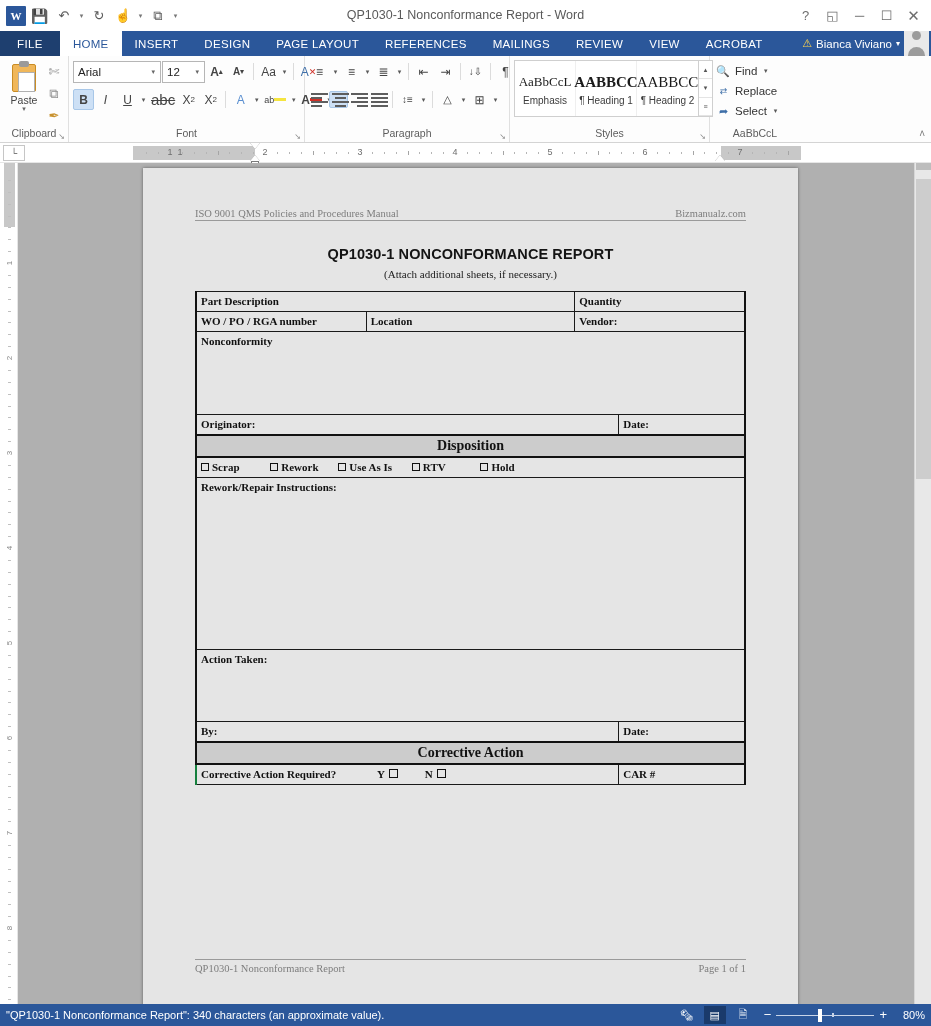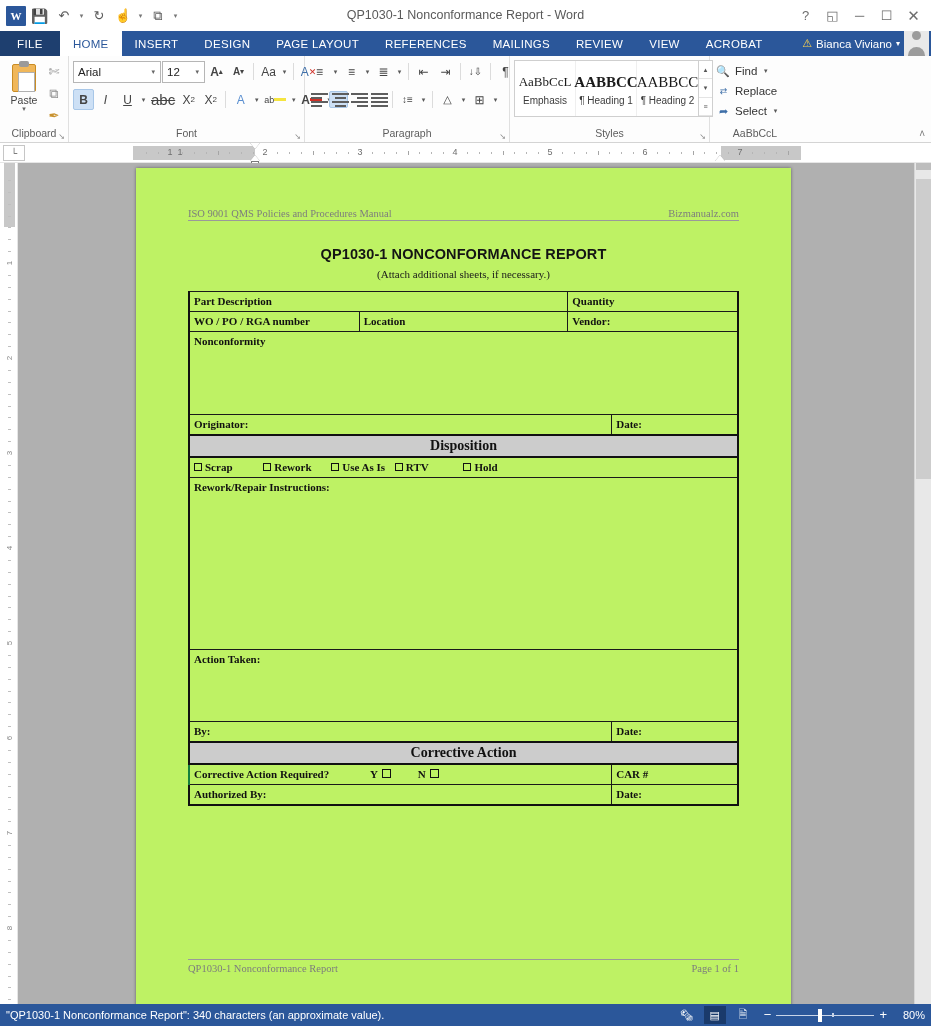--- a/index.html
+++ b/index.html
@@ -248,23 +248,23 @@
   .vr-margin { position:absolute; left:4px; width: 11px; background:#c8c8c8; }
   .vr-tick { position: absolute; left: 8px; width: 3px; height: 1px; background: #c0c0c0; }
   .vr-num { position: absolute; left: 9px; font-size: 8px; color: #888;
     transform: translate(-50%, -50%) rotate(-90deg); }
 
   .page-canvas {
     position: absolute; left: 18px; top: 0; right: 17px; bottom: 0;
     background: #b0b0b0; overflow: hidden;
   }
   .page {
-    position: absolute; left: 118px; top: 5px;
+    position: absolute; left: 125px; top: 5px;
     width: 655px; height: 846px;
-    background: #bef264;
+    background: #e5e5e5;
     box-shadow: 0 0 3px rgba(0,0,0,.45);
   }
   .page-inner {
     position: absolute; left: 0; top: 0; width: 655px; height: 846px;
     padding: 40px 52px 0 52px;
     font-family: "Liberation Serif", serif;
   }
 
   .doc-header {
     display: flex; justify-content: space-between;
@@ -777,21 +777,21 @@
             <td colspan="3" style="border-left:2px solid #111">Originator:</td>
             <td style="border-right:2px solid #111">Date:</td>
           </tr>
           <tr>
             <td colspan="4" class="sec-head" style="border-left:2px solid #111;border-right:2px solid #111">Disposition</td>
           </tr>
           <tr>
             <td colspan="4" class="disp-opts" style="border-left:2px solid #111;border-right:2px solid #111">
               <span class="opt" style="margin-right:28px"><i class="cbox"></i><span>Scrap</span></span>
               <span class="opt" style="margin-right:17px"><i class="cbox"></i><span>Rework</span></span>
-              <span class="opt" style="margin-right:7px"><i class="cbox"></i><span>Use As Is</span></span>
+              <span class="opt" style="margin-right:17px"><i class="cbox"></i><span>Use As Is</span></span>
               <span class="opt" style="margin-right:32px"><i class="cbox"></i><span>RTV</span></span>
               <span class="opt"><i class="cbox"></i><span>Hold</span></span>
             </td>
           </tr>
           <tr>
             <td colspan="4" style="height:172px;border-left:2px solid #111;border-right:2px solid #111">Rework/Repair Instructions:</td>
           </tr>
           <tr>
             <td colspan="4" style="height:72px;border-left:2px solid #111;border-right:2px solid #111">Action Taken:</td>
           </tr>
@@ -802,24 +802,20 @@
           <tr>
             <td colspan="4" class="sec-head" style="border-left:2px solid #111;border-right:2px solid #111">Corrective Action</td>
           </tr>
           <tr>
             <td colspan="3" style="border-left:2px solid #15803d">
               <span>Corrective Action Required?</span>
               <span style="margin-left:38px"><span>Y</span><i class="cbox big"></i></span>
               <span style="margin-left:24px"><span>N</span><i class="cbox big"></i></span>
             </td>
             <td style="border-right:2px solid #111">CAR #</td>
-          </tr>
-          <tr>
-            <td colspan="3" style="border-left:2px solid #111;border-bottom:2px solid #111">Authorized By:</td>
-            <td style="border-right:2px solid #111;border-bottom:2px solid #111">Date:</td>
           </tr>
         </tbody>
           </table>
 
         <div class="doc-footer">
           <span>QP1030-1 Nonconformance Report</span>
           <span>Page 1 of 1</span>
         </div>
 
       </div>

